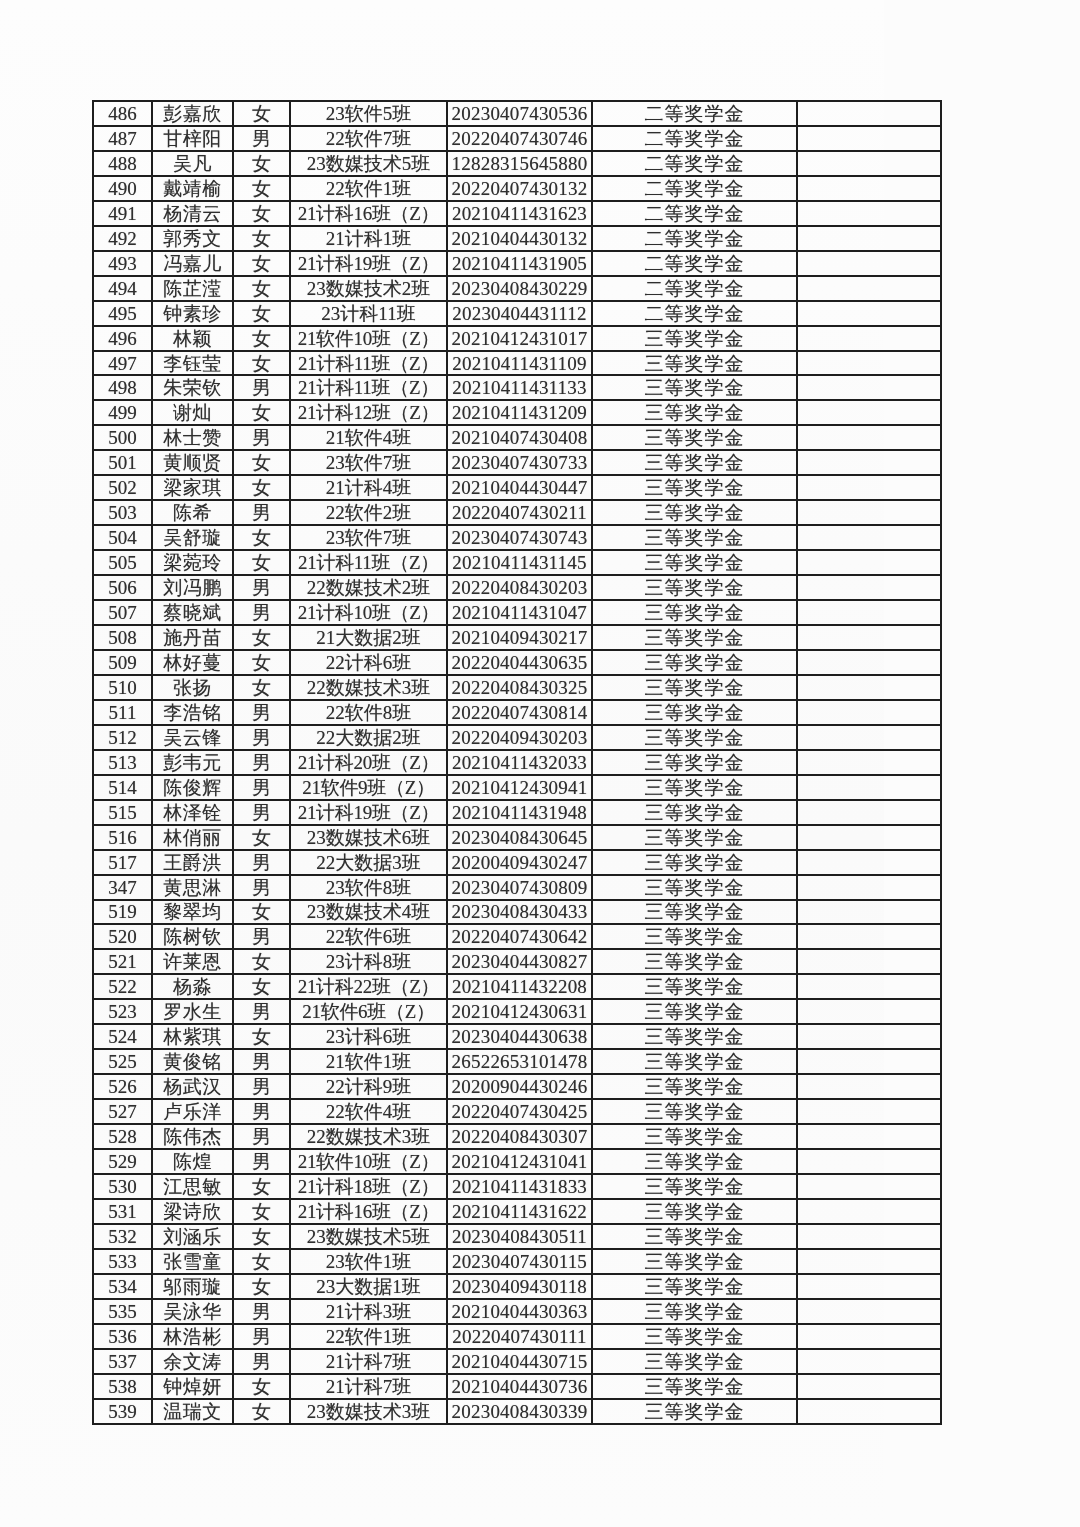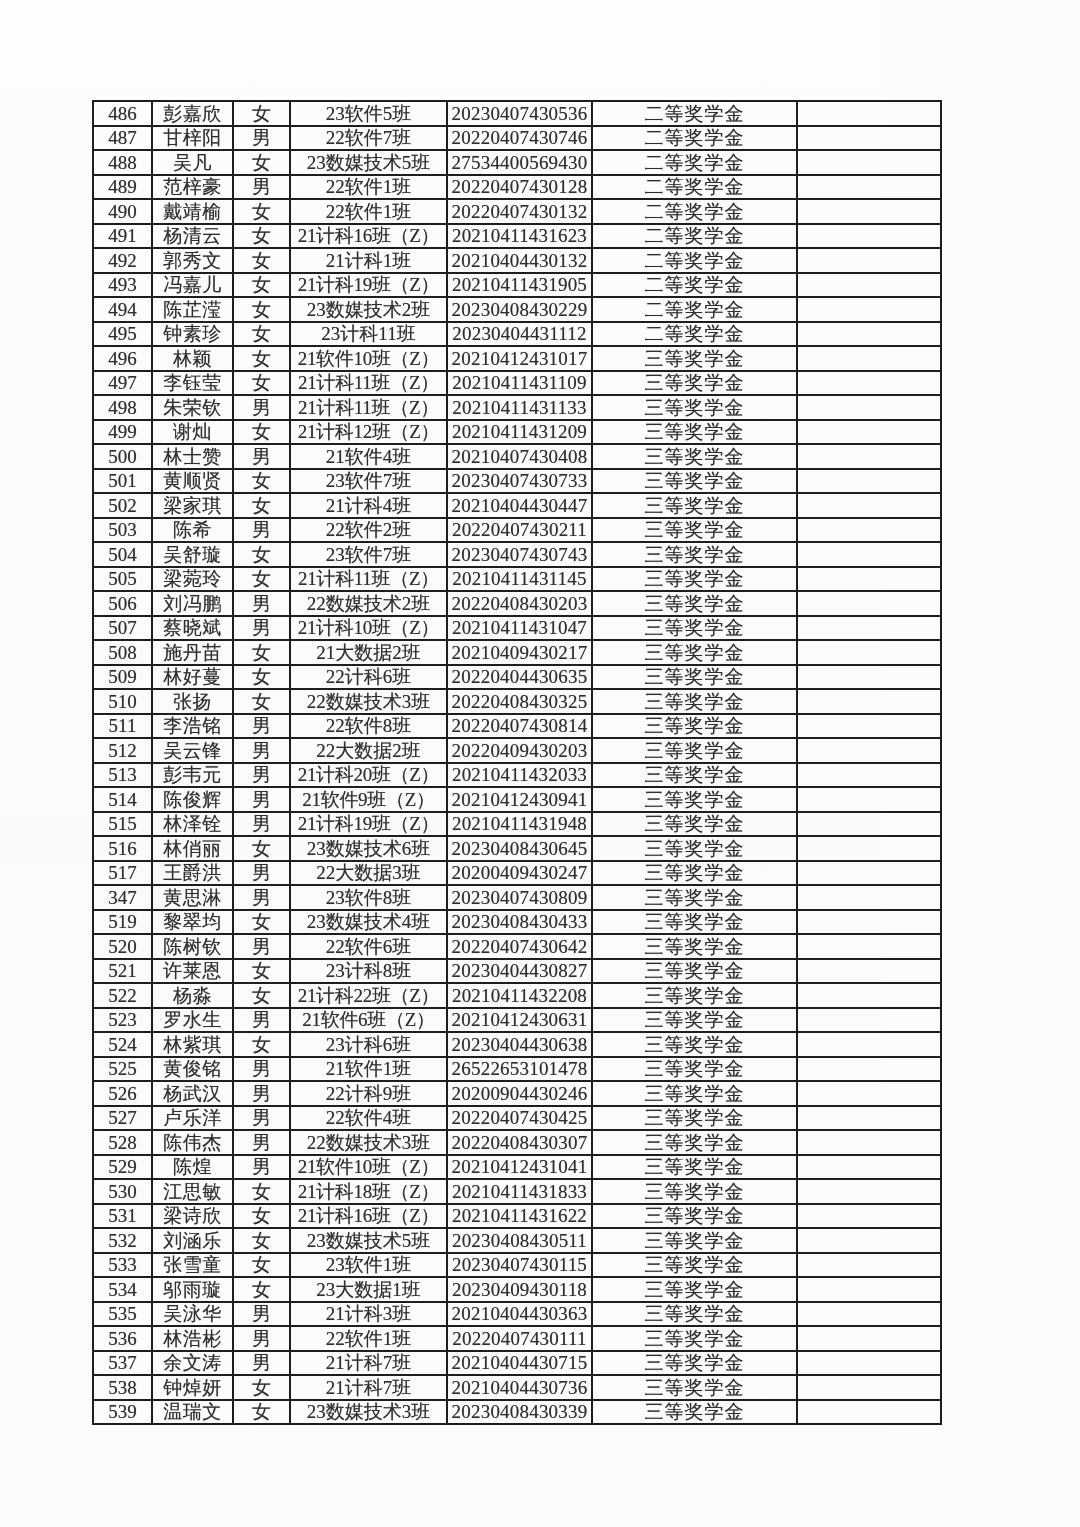--- a/index.html
+++ b/index.html
@@ -71,30 +71,21 @@
           <td class="col-class">22软件7班</td>
           <td class="col-student_id">20220407430746</td>
           <td class="col-award">二等奖学金</td>
           <td class="col-blank"></td>
         </tr>
         <tr>
           <td class="col-index">488</td>
           <td class="col-name">吴凡</td>
           <td class="col-gender">女</td>
           <td class="col-class">23数媒技术5班</td>
-          <td class="col-student_id">27534400569430</td>
-          <td class="col-award">二等奖学金</td>
-          <td class="col-blank"></td>
-        </tr>
-        <tr>
-          <td class="col-index">489</td>
-          <td class="col-name">范梓豪</td>
-          <td class="col-gender">男</td>
-          <td class="col-class">22软件1班</td>
-          <td class="col-student_id">20220407430128</td>
+          <td class="col-student_id">12828315645880</td>
           <td class="col-award">二等奖学金</td>
           <td class="col-blank"></td>
         </tr>
         <tr>
           <td class="col-index">490</td>
           <td class="col-name">戴靖榆</td>
           <td class="col-gender">女</td>
           <td class="col-class">22软件1班</td>
           <td class="col-student_id">20220407430132</td>
           <td class="col-award">二等奖学金</td>

